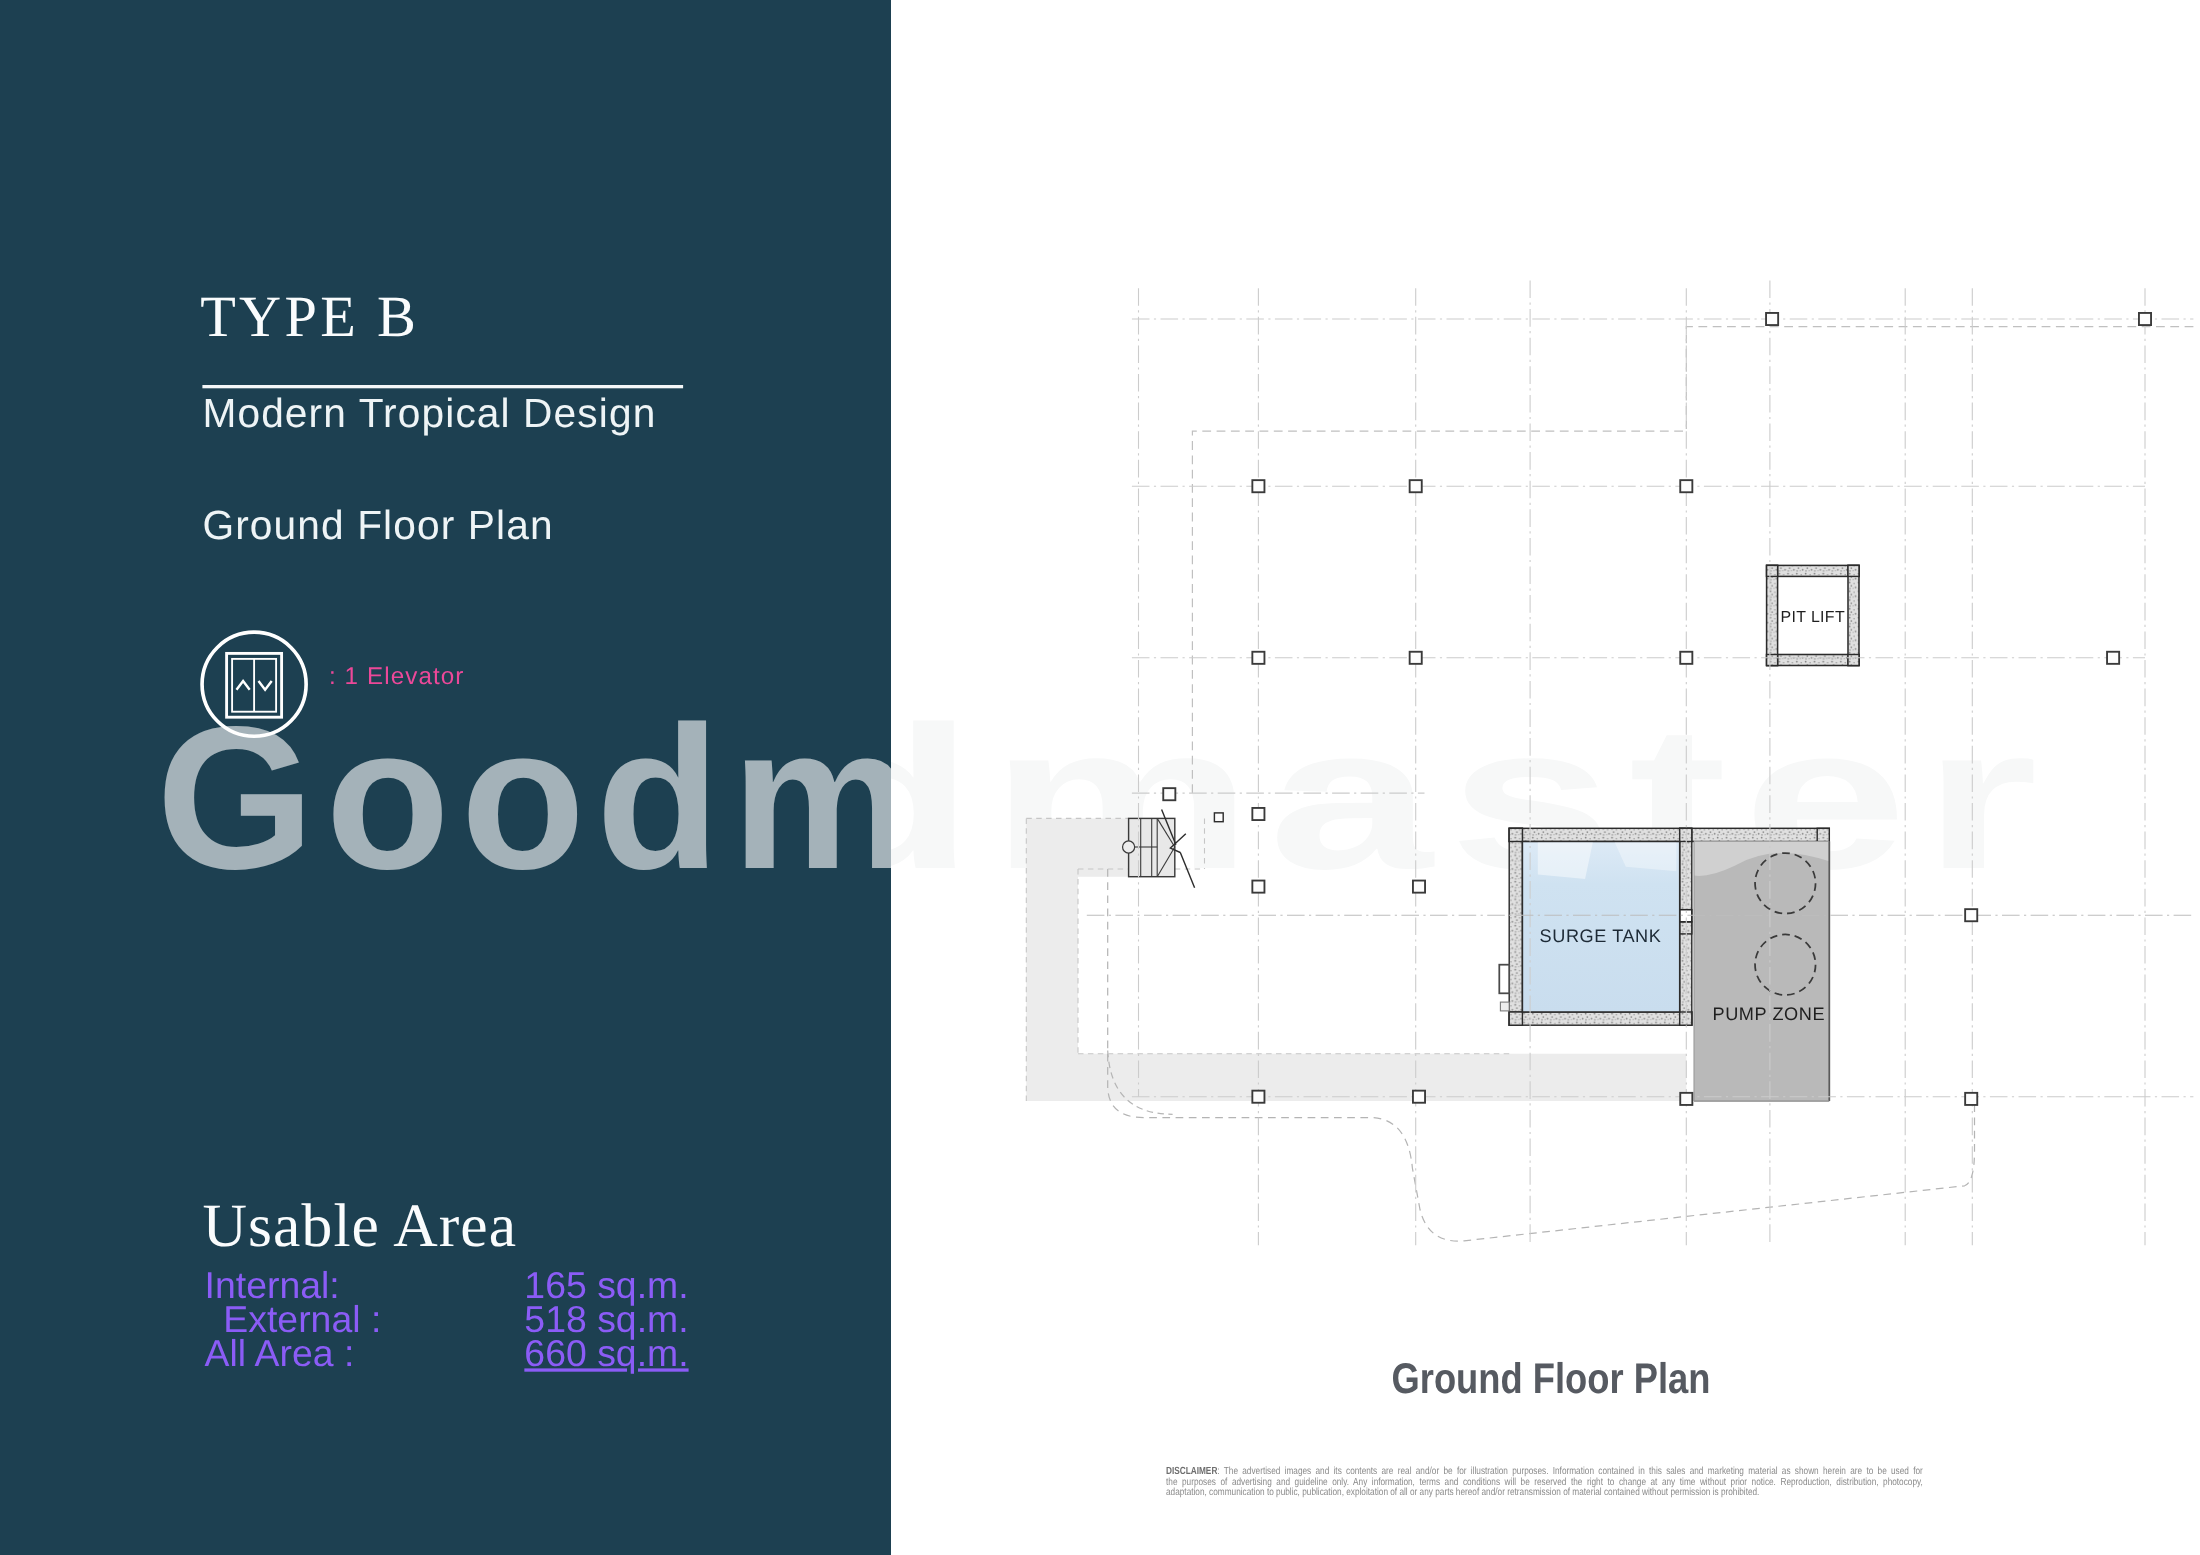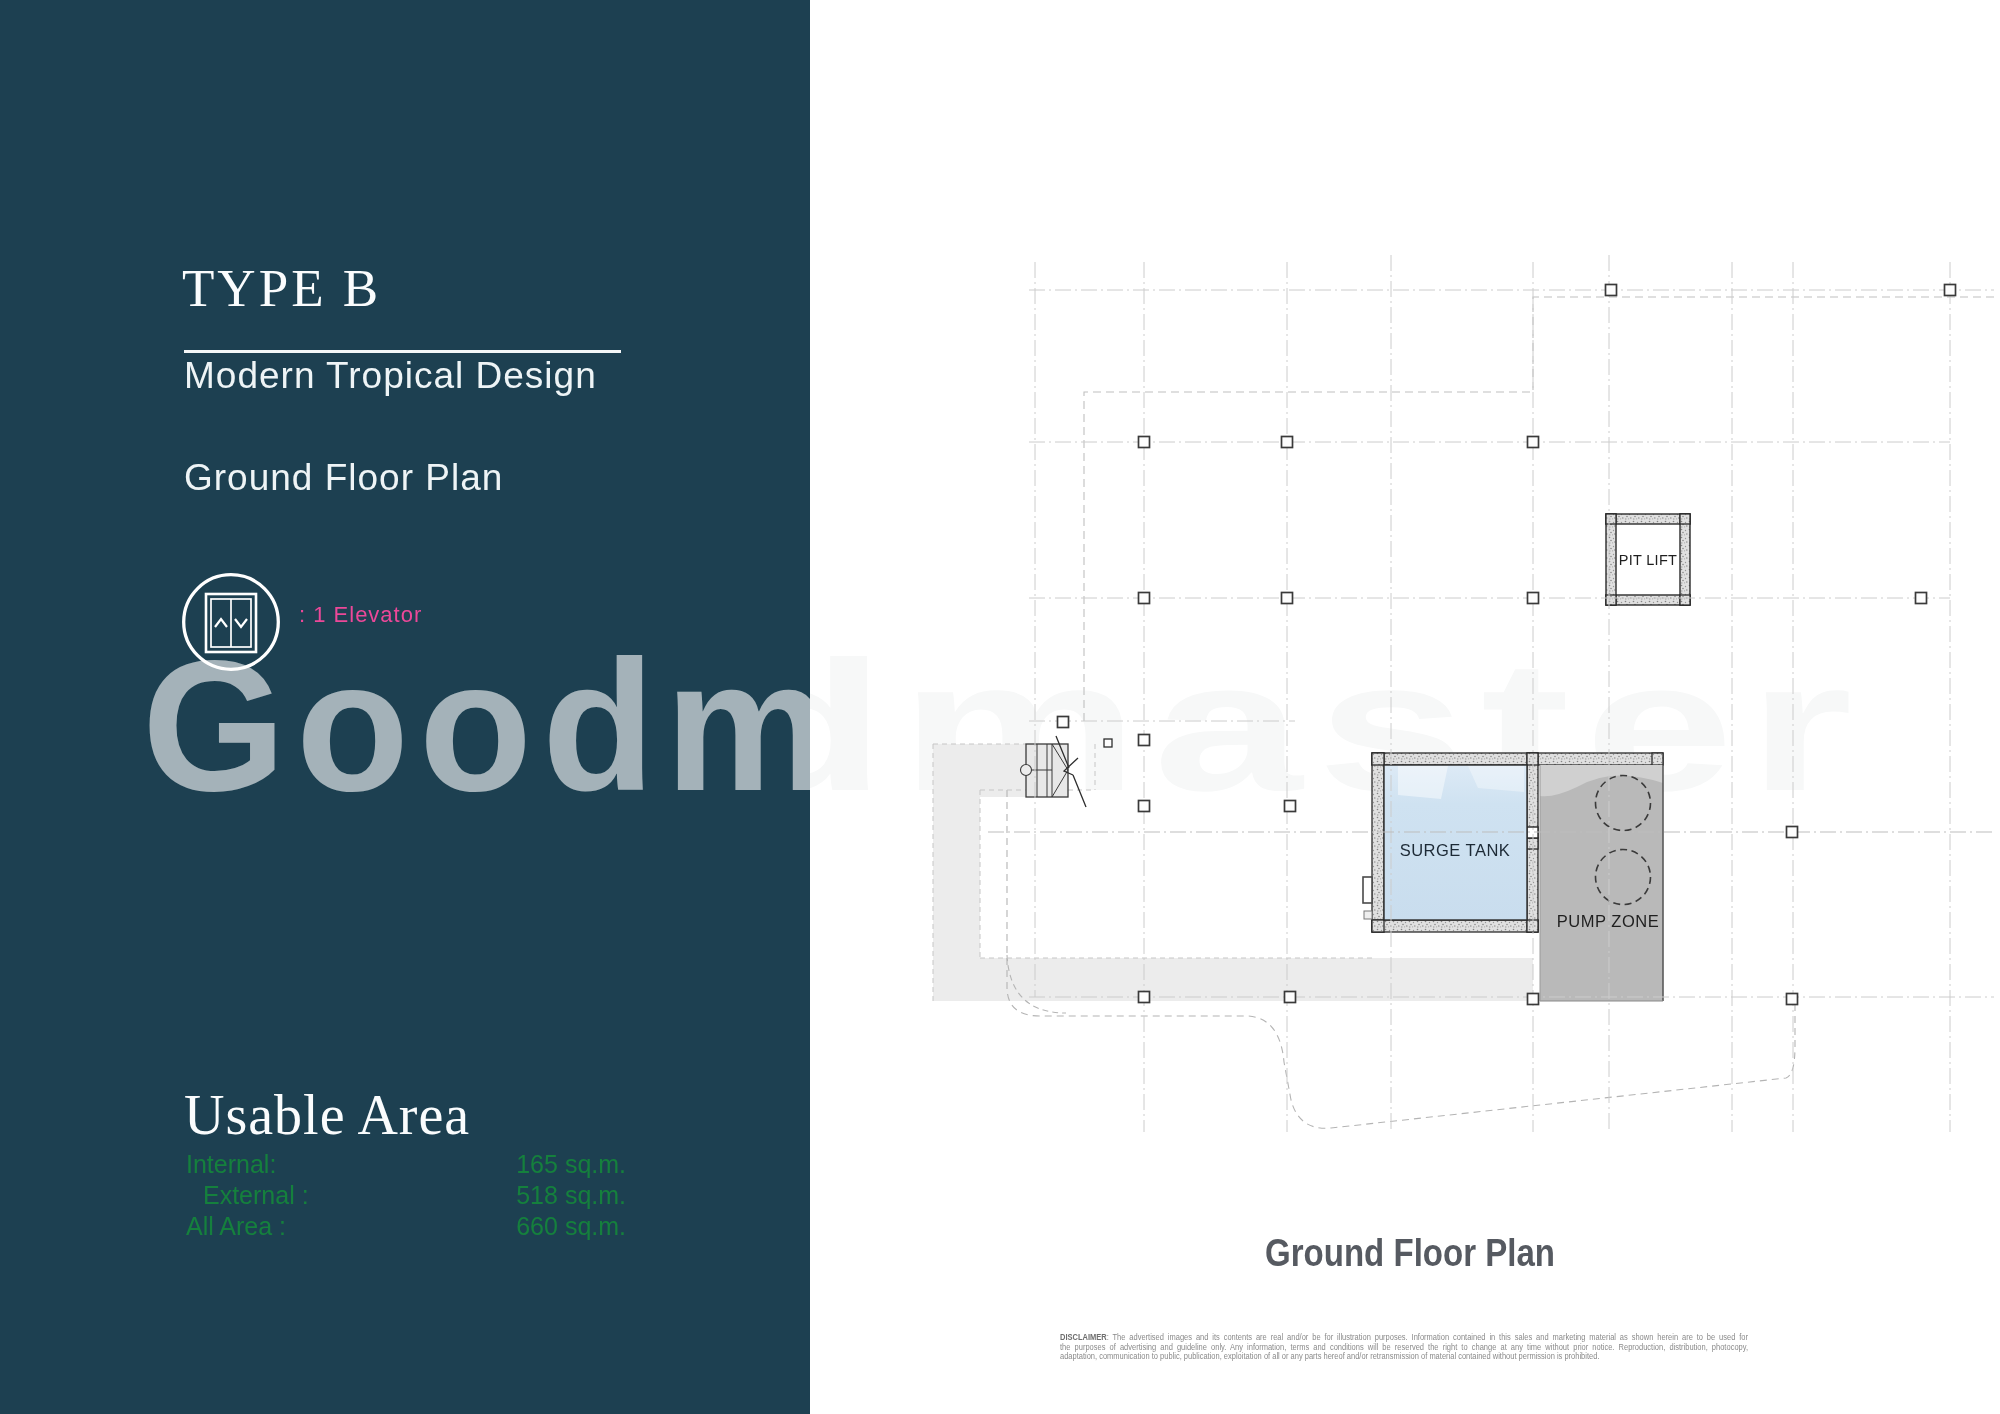--- a/index.html
+++ b/index.html
@@ -26,24 +26,24 @@
   <rect x="35" y="32" width="40" height="48" fill="none" stroke="#ffffff" stroke-width="1.7"></rect>
   <line x1="55" y1="32" x2="55" y2="80" stroke="#ffffff" stroke-width="1.7"></line>
   <polyline points="39,60 45,52 51,60" fill="none" stroke="#ffffff" stroke-width="2.2"></polyline>
   <polyline points="59,52 65,60 71,52" fill="none" stroke="#ffffff" stroke-width="2.2"></polyline>
 </svg>
 
 <div class="abs" style="left:299px;top:602px;font-size:22px;color:#ec4899;letter-spacing:1px;">: 1 Elevator</div>
 
 <div class="abs" style="left:184px;top:1083px;font-family:'Liberation Serif',serif;font-size:56px;color:#fafcfd;letter-spacing:1px;">Usable Area</div>
 
-<div class="abs" style="left:186px;top:1150px;width:440px;font-size:25px;color:#15803d;">
+<div class="abs" style="left:186px;top:1150px;width:440px;font-size:34px;color:#8b5cf6;">
   <div style="height:31px;position:relative;"><span>Internal:</span><span style="position:absolute;right:0;">165 sq.m.</span></div>
   <div style="height:31px;position:relative;margin-left:17px;"><span>External :</span><span style="position:absolute;right:0;">518 sq.m.</span></div>
-  <div style="height:31px;position:relative;"><span>All Area :</span><span style="position:absolute;right:0;">660 sq.m.</span></div>
+  <div style="height:31px;position:relative;"><span>All Area :</span><span style="position:absolute;right:0;text-decoration:underline;">660 sq.m.</span></div>
 </div>
 
 <div class="abs" style="left:0;top:0;width:810px;height:1414px;overflow:hidden;pointer-events:none;">
   <span style="position:absolute;left:142px;top:634px;font-size:185px;line-height:185px;font-weight:bold;letter-spacing:10px;color:rgba(255,255,255,0.60);white-space:nowrap;">Goodmaster</span>
 </div>
 
 <div class="abs" style="left:810px;top:0;width:1190px;height:1414px;overflow:hidden;pointer-events:none;">
   <span style="position:absolute;left:-668px;top:634px;font-size:185px;line-height:185px;font-weight:bold;letter-spacing:10px;color:#f7f8f8;white-space:nowrap;transform:scaleX(1.45);transform-origin:left top;">Goodmaster</span>
 </div>
 

